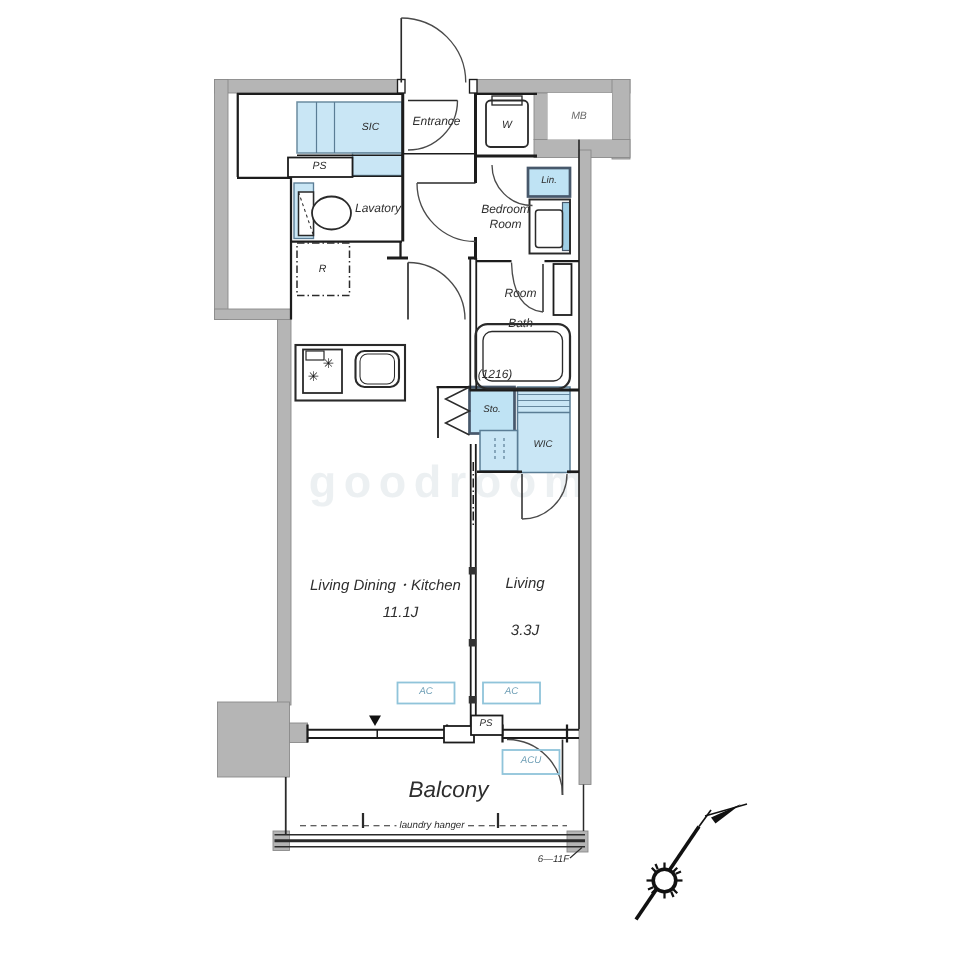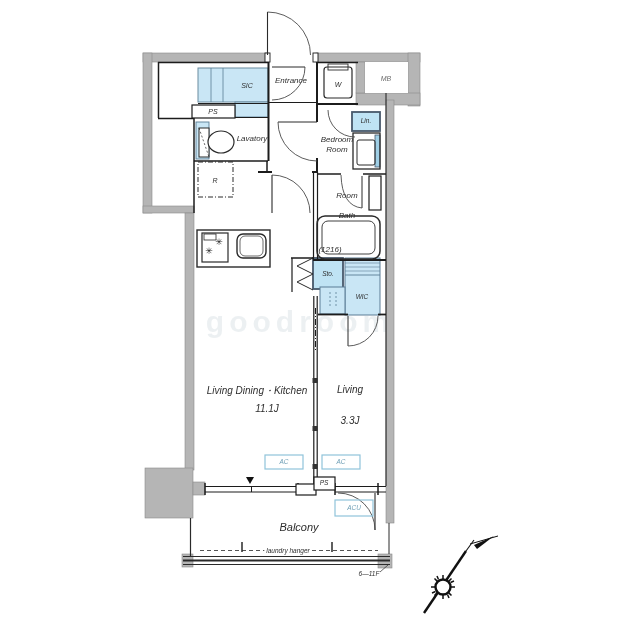--- a/index.html
+++ b/index.html
@@ -4,21 +4,21 @@
 <style>
   html,body{margin:0;padding:0;background:#ffffff;}
   #stage{position:relative;width:640px;height:640px;background:#ffffff;overflow:hidden;
          font-family:"Liberation Sans",sans-serif;}
   #plan-svg{position:absolute;left:0;top:0;z-index:2;}
   .lbl{position:absolute;z-index:3;transform:translate(-50%,-50%);
        color:#2e2e2e;white-space:nowrap;text-align:right;line-height:1;font-style:italic;}
   .s6{font-size:6.5px;}
   .s7{font-size:7px;}
   .s8{font-size:8px;}
-  .s9{font-size:11px;}
+  .s9{font-size:15px;}
   .s10{font-size:10px;}
   .blue{color:#6f9fb6;}
   .gray{color:#6e6e6e;}
   .whitebg{background:#ffffff;padding:0 2px;}
   #watermark{position:absolute;z-index:1;transform:translate(-50%,-50%);
        font-size:30px;font-weight:bold;letter-spacing:5px;color:#aebec7;opacity:0.22;}
 </style>
 </head>
 <body>
 

